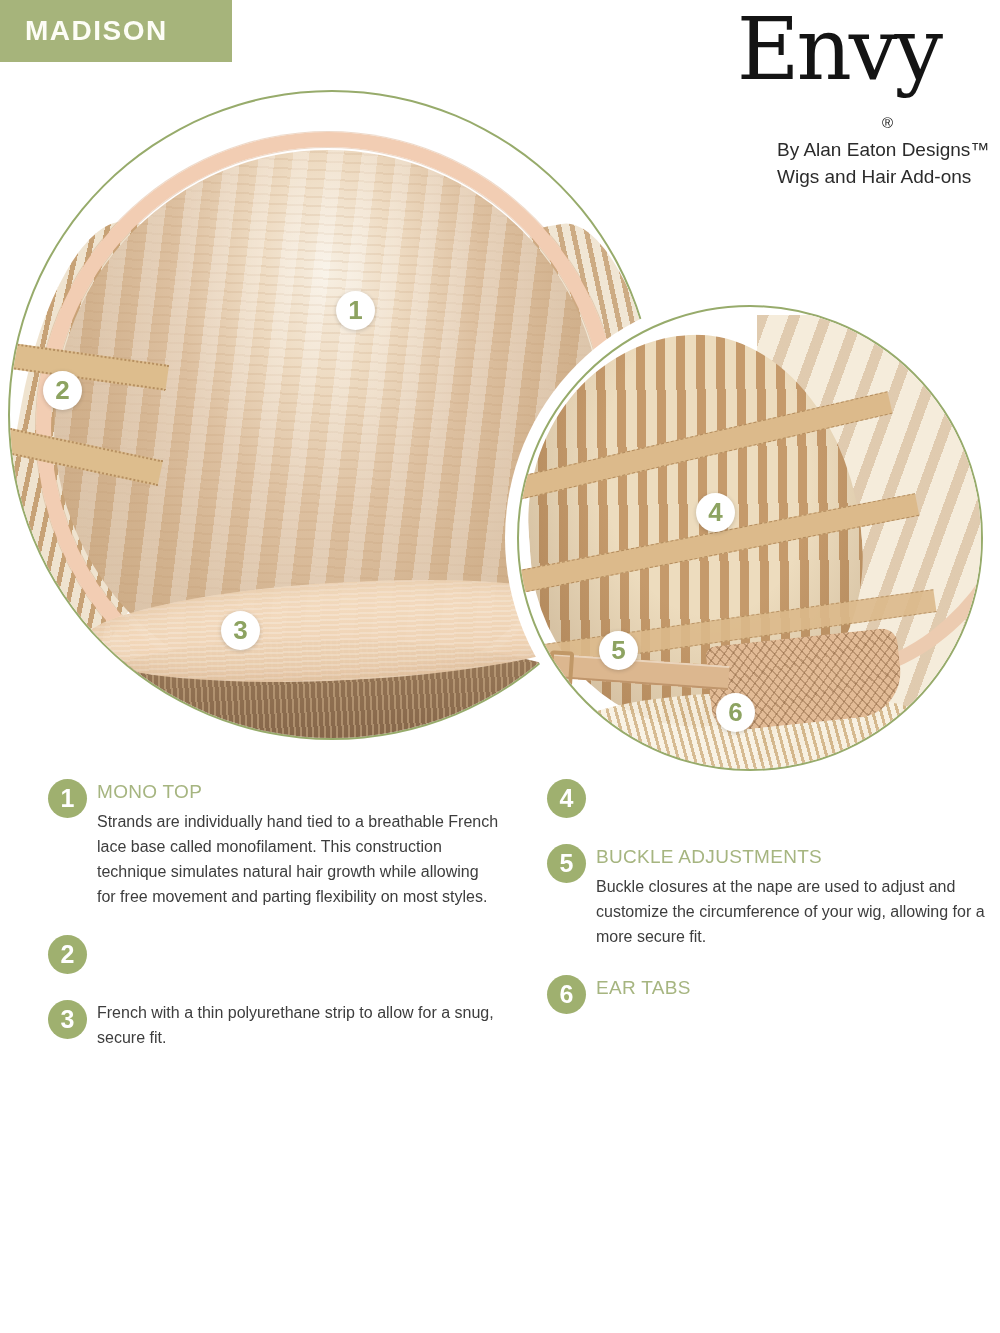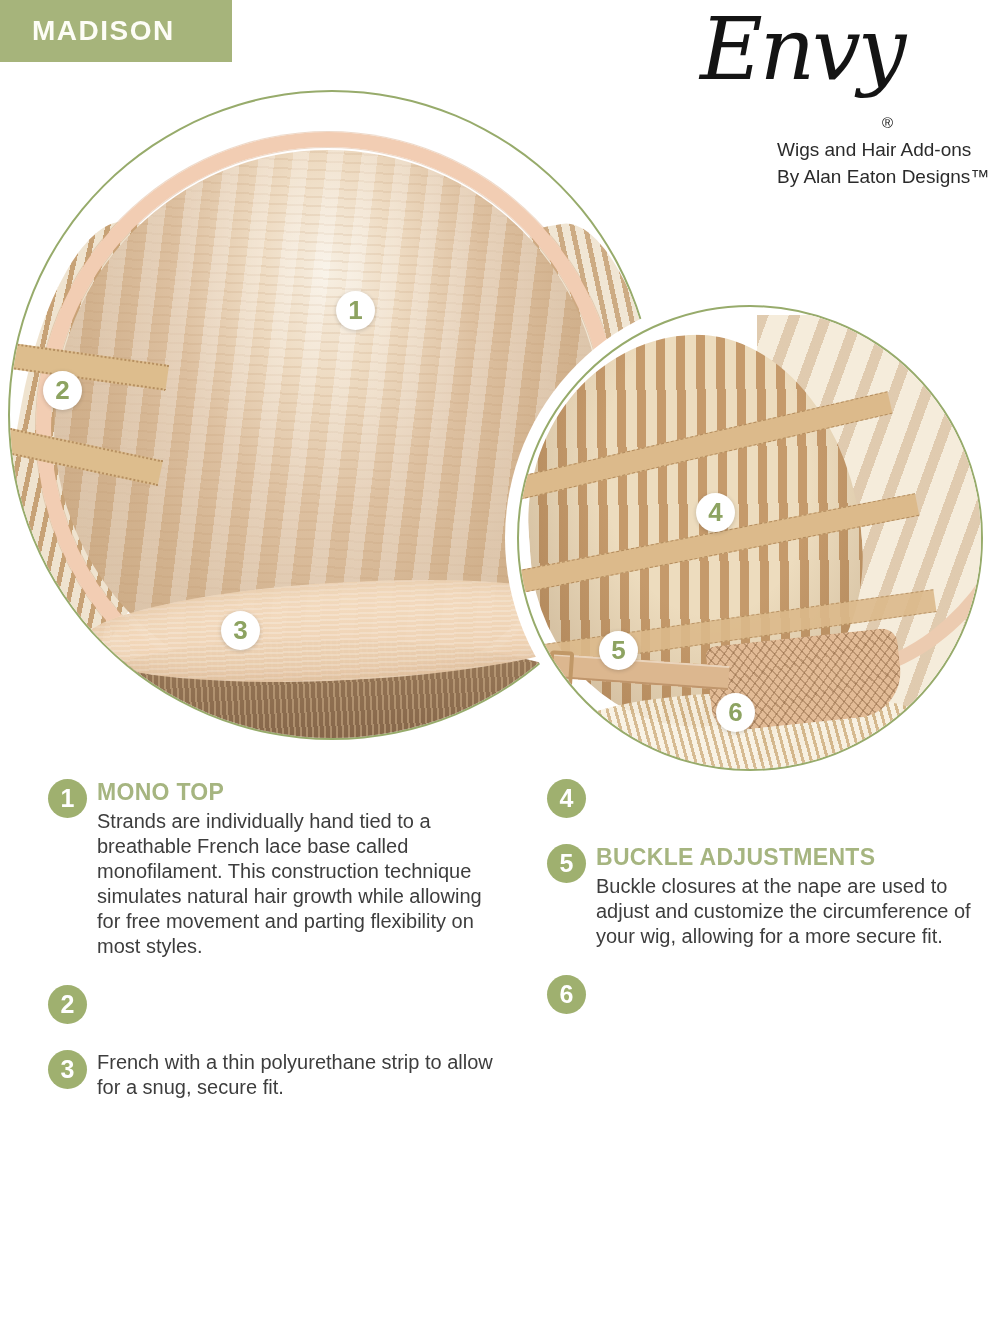--- a/index.html
+++ b/index.html
@@ -6,28 +6,28 @@
   html,body { margin:0; padding:0; }
   body {
     width:1000px; height:1333px; position:relative; background:#ffffff;
     font-family:"Liberation Sans", sans-serif; overflow:hidden;
   }
 
   
   .banner {
     position:absolute; left:0; top:0; width:232px; height:62px;
     background:var(--banner-green,#a6b47b);
-    display:flex; align-items:center; padding-left:32px;
+    display:flex; align-items:center; padding-left:25px;
   }
   .banner span {
     color:#fdfdf6; font-size:28px; font-weight:700; letter-spacing:1.5px;
   }
   .logo-script {
-    position:absolute; left:700px; top:6px; width:240px; text-align:left;
-    font-family:"DejaVu Serif", serif; font-style:italic; font-weight:400;
+    position:absolute; left:700px; top:6px; width:240px; text-align:right;
+    font-family:"DejaVu Serif", serif; font-weight:400;
     font-size:86px; color:#141414; letter-spacing:-3px; line-height:1;
   }
   .logo-reg { position:absolute; left:882px; top:114px; font-size:15px; color:#141414; }
   .logo-lines {
     position:absolute; left:777px; top:136px; font-size:19px; line-height:27px;
     color:#2b2b2b; white-space:nowrap;
   }
 
   
   .circle-big {
@@ -155,37 +155,37 @@
   .col-left  { left:48px;  width:452px; }
   .col-right { left:547px; width:450px; }
   .item { display:flex; gap:10px; margin-bottom:26px; align-items:flex-start; }
   .badge {
     flex:none; width:39px; height:39px; border-radius:50%;
     background:var(--badge-green,#9fb06f); color:#ffffff;
     display:flex; align-items:center; justify-content:center;
     font-size:25px; font-weight:700;
   }
   .item h3 {
-    margin:0 0 4px 0; font-size:23px; line-height:26px; font-weight:700;
+    margin:0 0 4px 0; font-size:19px; line-height:26px; font-weight:400;
     letter-spacing:.3px; color:var(--heading-green,#a6b580); text-transform:uppercase;
   }
-  .item p { margin:0; font-size:20px; line-height:25px; color:var(--body-text,#3d3d3d); }
+  .item p { margin:0; font-size:16px; line-height:25px; color:var(--body-text,#3d3d3d); }
 </style>
 </head>
 <body>
 
 <div class="banner">
   <span>MADISON</span>
 </div>
 
 <div class="logo-script">Envy</div>
 <div class="logo-reg">®</div>
 <div class="logo-lines">
+  <div>By Alan Eaton Designs™</div>
   <div>Wigs and Hair Add-ons</div>
-  <div>By Alan Eaton Designs™</div>
 </div>
 
 <div class="circle-big">
   <div class="bc-weft-left"></div>
   <div class="bc-weft-right"></div>
   <div class="bc-dome"></div>
   <div class="bc-band"></div>
   <div class="bc-elastic-a"></div>
   <div class="bc-elastic-b"></div>
   <div class="bc-fringe"></div>
@@ -241,15 +241,16 @@
   <div class="item">
     <div class="badge">5</div>
     <div class="item-text">
       <h3>BUCKLE ADJUSTMENTS</h3>
       <p>Buckle closures at the nape are used to adjust and customize the circumference of your wig, allowing for a more secure fit.</p>
     </div>
   </div>
   <div class="item">
     <div class="badge">6</div>
     <div class="item-text">
+      <h3>EAR TABS</h3>
     </div>
   </div>
 </div>
 
 </body></html>

